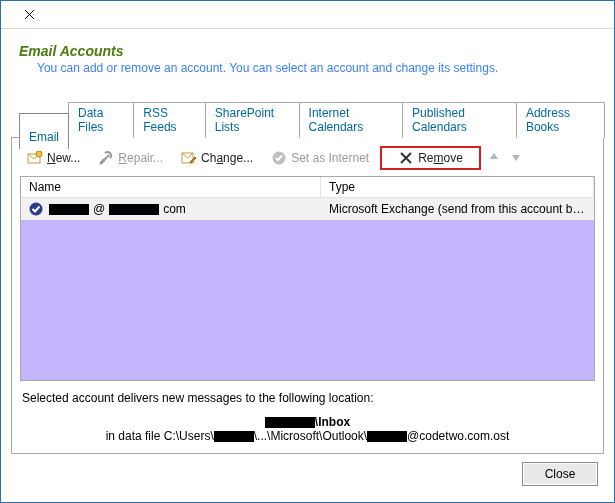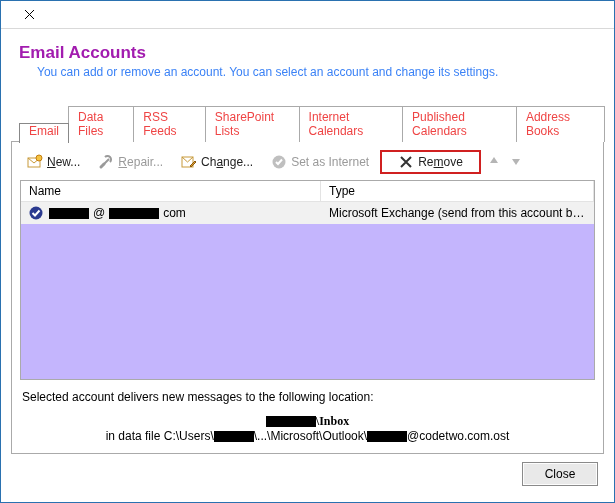--- a/index.html
+++ b/index.html
@@ -44,22 +44,23 @@
     padding: 8px 10px 10px 10px;
     display: flex;
     flex-direction: column;
     min-height: 0;
   }
   .intro {
     padding: 6px 2px 8px 8px;
   }
   .intro-title {
     font-weight: bold;
-    font-size: 17px;
-    color: #a21caf;
+    font-size: 14px;
+    color: #4d7c0f;
+    font-style: italic;
   }
   .intro-sub {
     font-size: 12px;
     color: #3b82f6;
     padding-left: 18px;
     margin-top: 2px;
   }
   .tabs {
     display: flex;
     align-items: flex-end;
@@ -68,31 +69,31 @@
     position: relative;
     z-index: 2;
   }
   .tab {
     border: 1px solid #aaa;
     border-bottom: none;
     padding: 3px 9px 4px 9px;
     font-size: 12px;
     background: #fff;
     margin-right: -1px;
-    color: #ef4444;
+    color: #0369a1;
     cursor: pointer;
     position: relative;
     top: 1px;
   }
   .tab.active {
     background: #fff;
     z-index: 3;
-    padding-top: 0;
+    padding-top: 16px;
     padding-bottom: 5px;
-    top: 2px;
+    top: 12px;
     border-color: #888;
   }
   .tab.active::after{
       content:"";
       position:absolute;
       left:0; right:0; bottom:-2px; height:3px;
       background:#fff;
   }
   .tabcontent {
     border: 1px solid #aaa;
@@ -184,21 +185,21 @@
     flex-shrink: 0;
   }
   .info {
     font-size: 12px;
     padding: 10px 4px 4px 4px;
   }
   .info .loc {
     text-align: center;
     margin-top: 10px;
   }
-  .info .loc .bold { font-weight: bold; font-family: Liberation Serif, serif;}
+  .info .loc .bold { font-weight: bold;}
   .redact {
     display: inline-block;
     background: #000;
     height: 11px;
     vertical-align: middle;
     border-radius: 0;
   }
   .r40 { width: 40px; }
   .r50 { width: 50px; }
   .footer {

